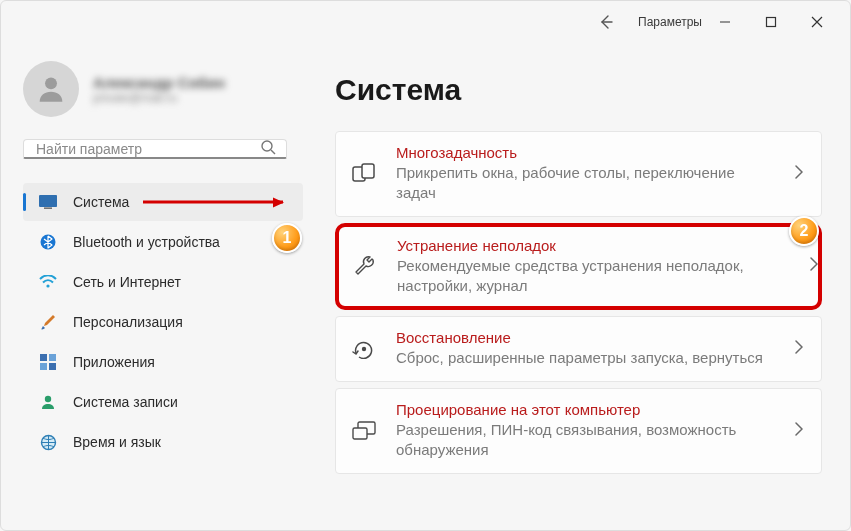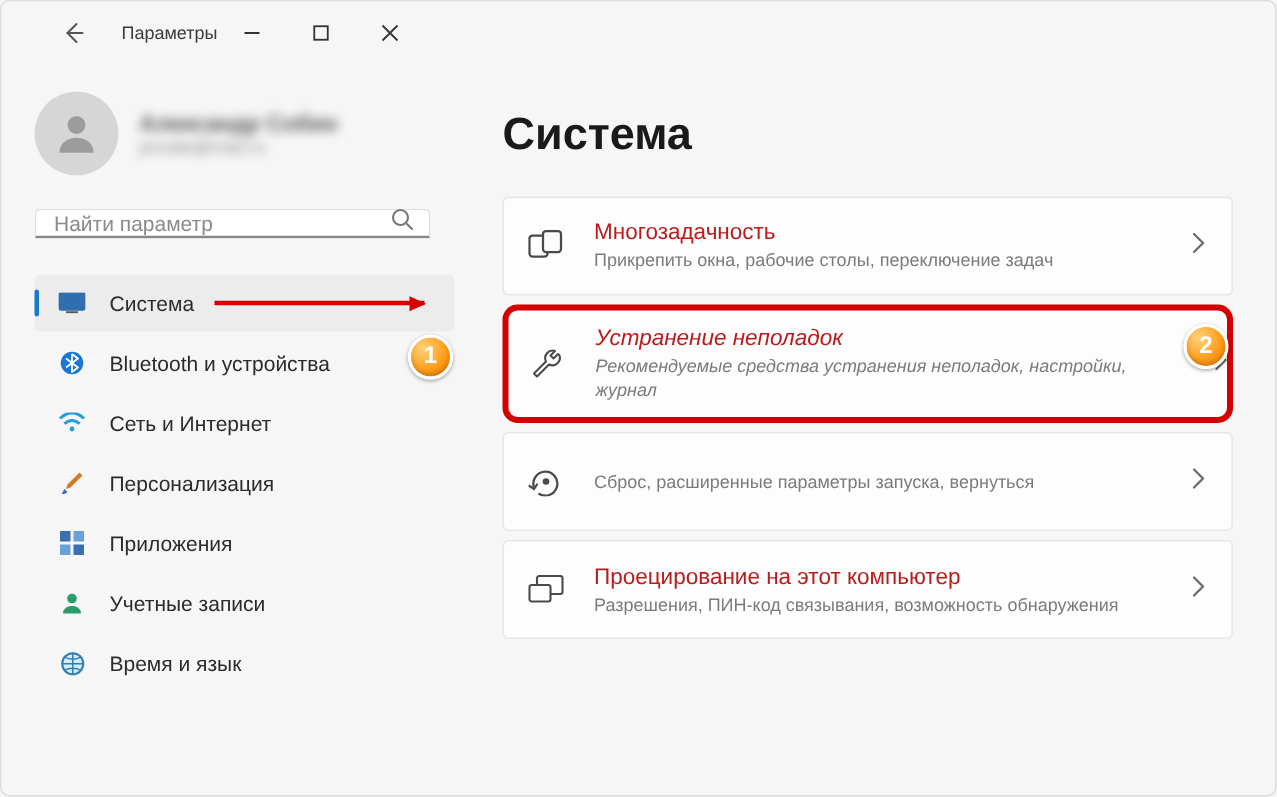--- a/index.html
+++ b/index.html
@@ -10,21 +10,21 @@
     height: 531px;
     overflow: hidden;
     position: relative;
     border: 1px solid #ddd;
     border-radius: 6px;
   }
   
   .titlebar {
     display: flex;
     align-items: center;
-    justify-content: flex-start;
+    justify-content: flex-end;
     height: 42px;
     padding: 0 10px 0 34px;
   }
   .titlebar-left {
     display: flex;
     align-items: center;
     gap: 18px;
   }
   .back-arrow {
     width: 28px; height: 28px;
@@ -144,31 +144,30 @@
     display:flex; align-items:center;
     padding: 12px 18px 12px 14px;
     margin-bottom: 6px;
     gap: 18px;
     position:relative;
   }
   .card.highlight {
     border: 4px solid #d40000;
     border-radius: 10px;
     padding: 10px 0 10px 12px;
-    font-style: italic;
   }
   .card-icon {
     width:28px; height:28px;
     display:flex; align-items:center; justify-content:center;
     color:#4a4a4a;
     flex-shrink:0;
   }
   .card-text { flex:1; }
   .card-title { font-size:15px; color:#b91c1c; margin-bottom:2px; }
-  .card-sub { font-size:12px; color:#7b7b7b; line-height:1.35; }
+  .card-sub { font-size:15px; color:#7b7b7b; line-height:1.35; }
   .chev { color:#6a6a6a; flex-shrink:0; }
 </style>
 </head>
 <body>
 
 <div class="titlebar">
   <div class="titlebar-left">
     <div class="back-arrow">
       <svg width="16" height="16" viewBox="0 0 16 16">
           <path d="M10 2 4 8l6 6" stroke="#555" stroke-width="1.4" fill="none" stroke-linecap="round" stroke-linejoin="round"></path>
@@ -271,21 +270,21 @@
         </span>
         <span>Приложения</span>
       </div>
       <div class="nav-item">
         <span class="nav-icon">
           <svg width="16" height="16" viewBox="0 0 16 16">
               <circle cx="8" cy="5" r="3.2" fill="#2a9d6a"></circle>
               <path d="M2 15c0-3.3 2.7-5 6-5s6 1.7 6 5z" fill="#2a9d6a"></path>
             </svg>
         </span>
-        <span>Учетные записи</span>
+        <span>Система записи</span>
       </div>
       <div class="nav-item">
         <span class="nav-icon">
           <svg width="17" height="17" viewBox="0 0 17 17">
               <circle cx="8.5" cy="8.5" r="7" stroke="#2f7fb5" stroke-width="1.4" fill="#d6ecf7"></circle>
               <path d="M8.5 1.5v14M1.5 8.5h14M3 4c3 2 8 2 11 0M3 13c3-2 8-2 11 0" stroke="#2f7fb5" stroke-width="1" fill="none"></path>
             </svg>
         </span>
         <span>Время и язык</span>
       </div>
@@ -333,20 +332,21 @@
 
     <div class="card">
       <div class="card-icon">
         <svg width="24" height="20" viewBox="0 0 24 20">
             <path d="M4 14a8 8 0 1 1 3 4" stroke="#4a4a4a" stroke-width="1.5" fill="none"></path>
             <path d="M1 13l3 2 2-3" stroke="#4a4a4a" stroke-width="1.5" fill="none" stroke-linecap="round"></path>
             <circle cx="12" cy="10" r="2.2" fill="#4a4a4a"></circle>
           </svg>
       </div>
       <div class="card-text">
+        <div class="card-title">Восстановление</div>
         <div class="card-sub">Сброс, расширенные параметры запуска, вернуться</div>
       </div>
       <span class="chev">
         <svg width="8" height="14" viewBox="0 0 8 14">
             <path d="M1 1l6 6-6 6" stroke="#6a6a6a" stroke-width="1.5" fill="none" stroke-linecap="round"></path>
           </svg>
       </span>
     </div>
 
     <div class="card">

